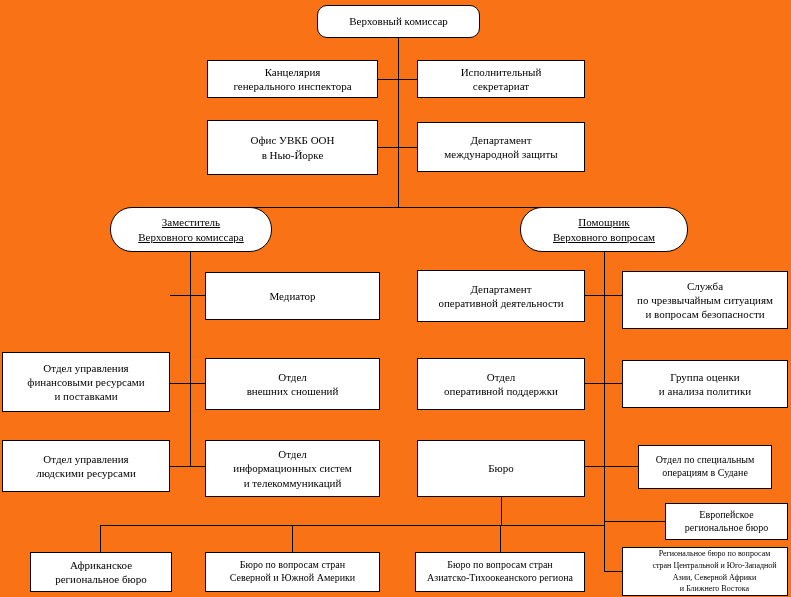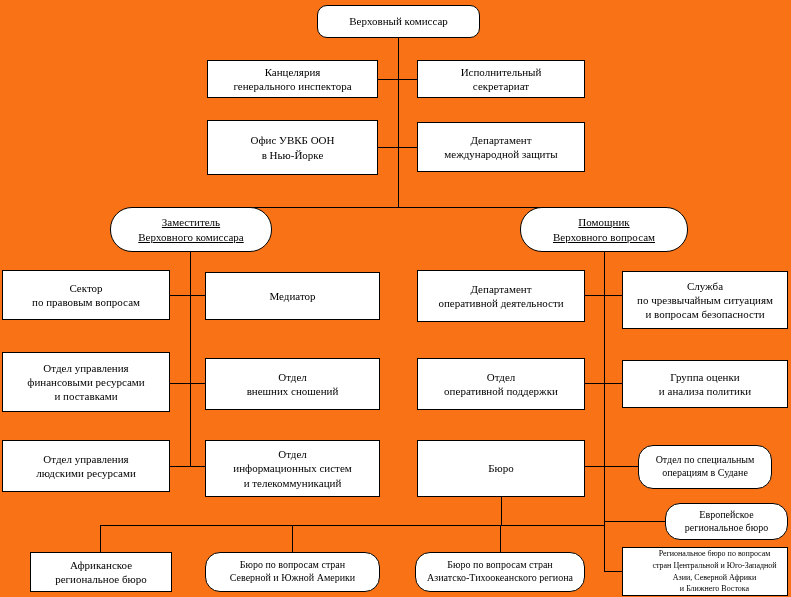--- a/index.html
+++ b/index.html
@@ -23,21 +23,21 @@
     font-size: 11px;
     line-height: 1.28;
   }
   .node span {
     display: block;
     white-space: pre-line;
     padding: 1px 3px;
   }
   .rounded { border-radius: 10px; }
   .oval { border-radius: 22px; text-decoration: underline; }
-  .sm { font-size: 10px; border-radius: 15px; }
+  .sm { font-size: 10px; }
   .xs { font-size: 8px; line-height: 1.45; padding-left: 19px; }
   .line { position: absolute; background: #000; }
 </style>
 </head>
 <body>
 
 <div class="canvas">
 
   <div class="line" style="left:398px;top:38px;width:1px;height:169px"></div>
   <div class="line" style="left:378px;top:79px;width:39px;height:1px"></div>
@@ -86,24 +86,20 @@
 
   <div class="node oval" style="left:110px;top:207px;width:162px;height:45px">
     <span>Заместитель
 Верховного комиссара</span>
   </div>
   <div class="node oval" style="left:520px;top:207px;width:168px;height:45px">
     <span>Помощник
 Верховного вопросам</span>
   </div>
 
-  <div class="node" style="left:2px;top:270px;width:168px;height:50px">
-    <span>Сектор
-по правовым вопросам</span>
-  </div>
   <div class="node" style="left:205px;top:272px;width:175px;height:48px">
     <span>Медиатор</span>
   </div>
   <div class="node" style="left:417px;top:270px;width:168px;height:52px">
     <span>Департамент
 оперативной деятельности</span>
   </div>
   <div class="node" style="left:622px;top:271px;width:166px;height:58px">
     <span>Служба
 по чрезвычайным ситуациям

